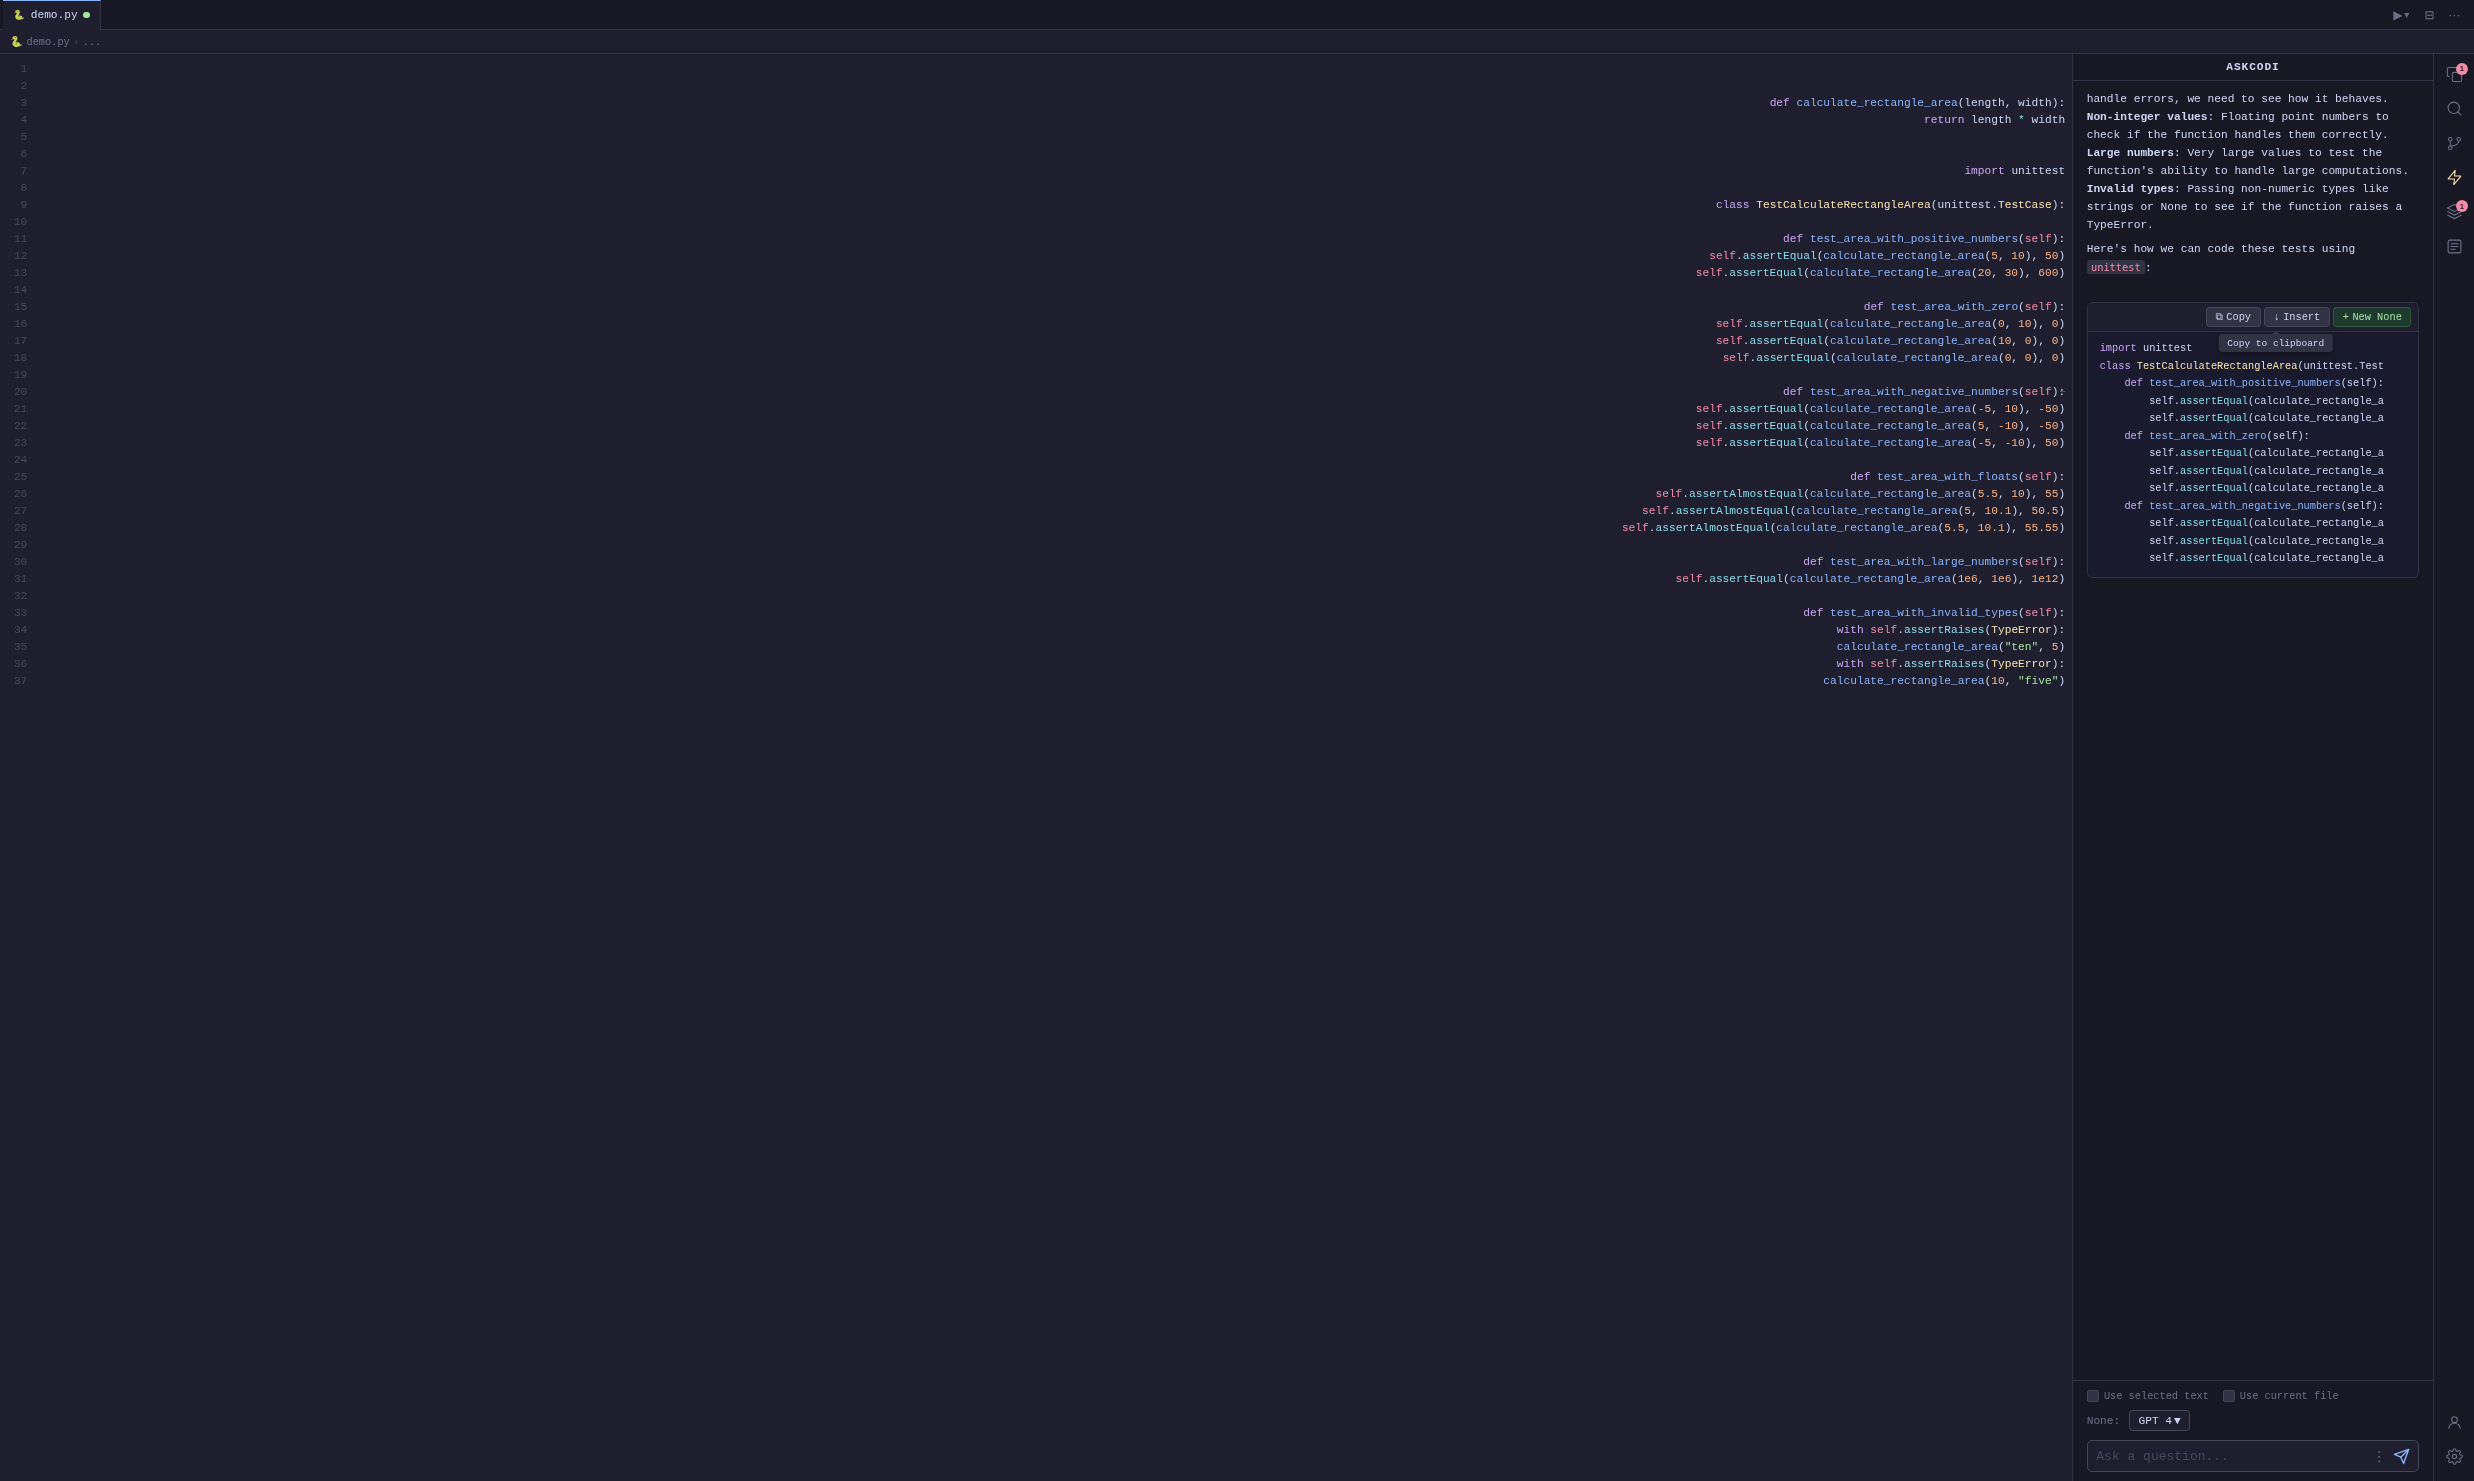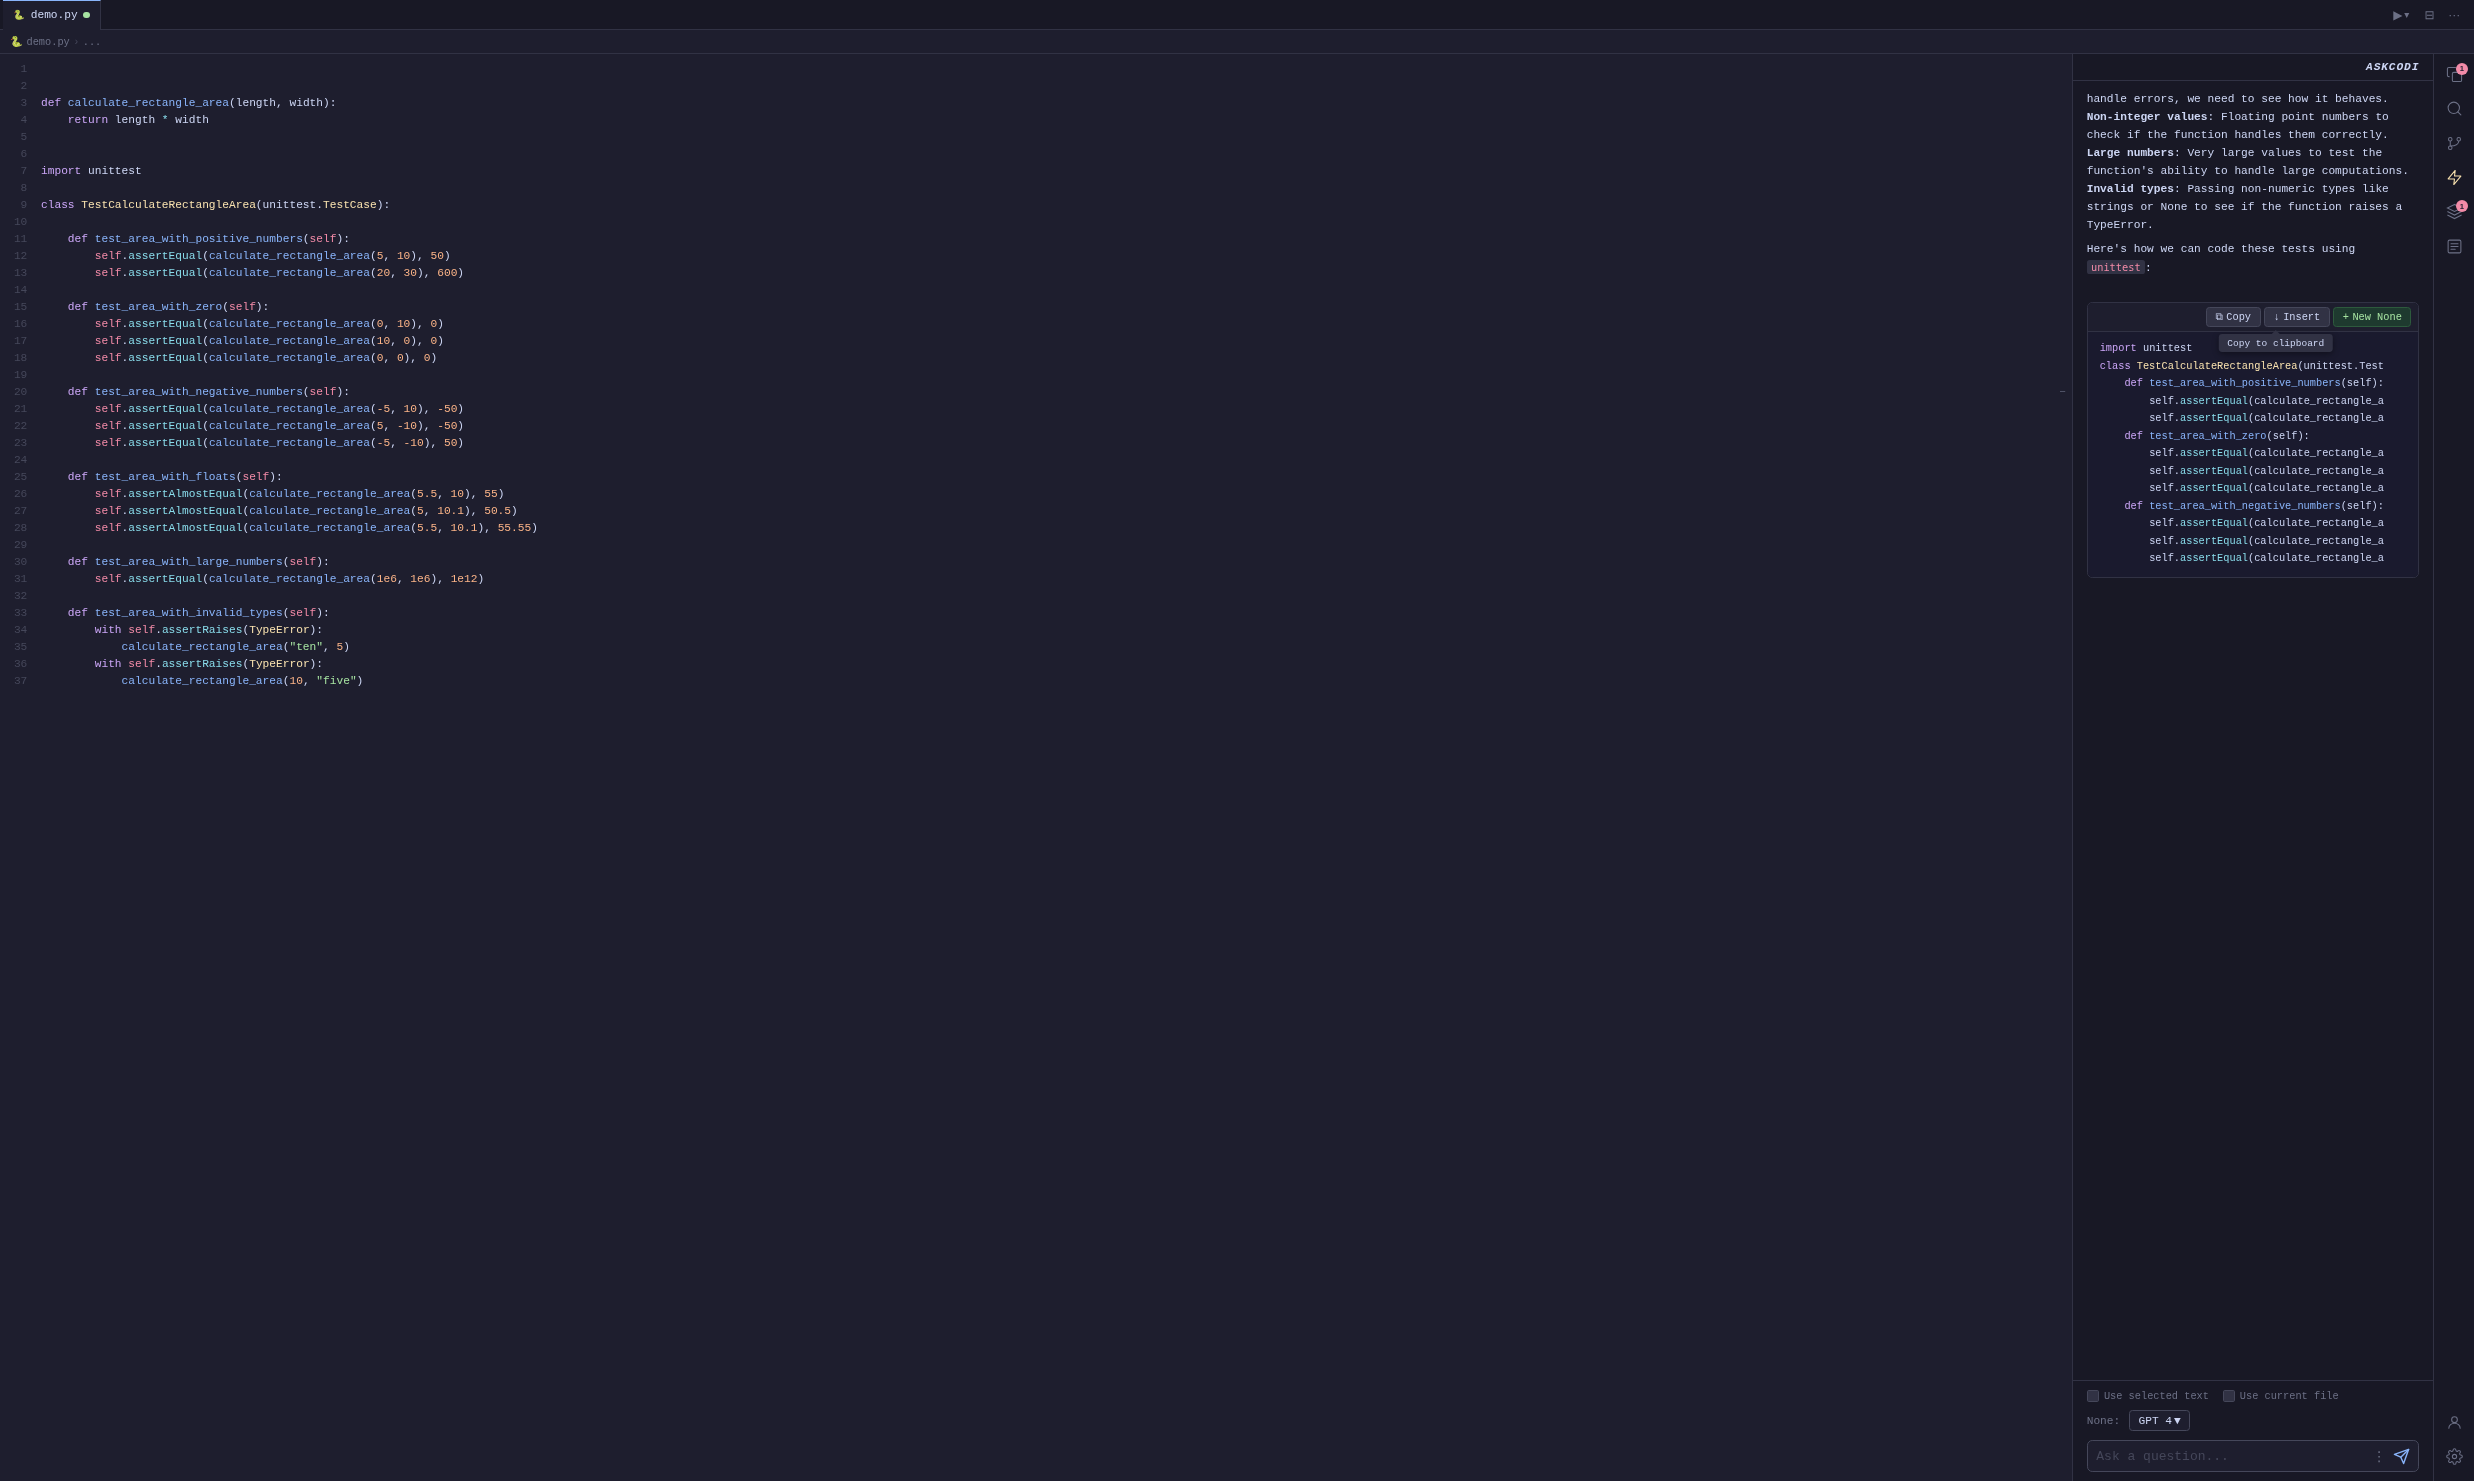--- a/index.html
+++ b/index.html
@@ -112,20 +112,21 @@
       padding-right: 13.7px;
       color: #45475a;
       user-select: none;
       font-size: 11.2px;
     }
     .line-content {
       flex: 1;
       padding-right: 6.9px;
       white-space: pre;
       font-size: 11.2px;
+      text-align: right;
     }
     .line-collapse {
       position: absolute;
       right: 6.9px;
       top: 0;
       color: #6c7086;
       font-size: 8.6px;
     }
 
     
@@ -147,25 +148,24 @@
       background: #181825;
       border-left: 0.9px solid #313244;
       display: flex;
       flex-direction: column;
       overflow: hidden;
     }
 
     .panel-header {
       display: flex;
       align-items: center;
-      justify-content: flex-end;
+      justify-content: center;
       padding: 6.9px 13.7px;
       border-bottom: 0.9px solid #313244;
       background: #181825;
-      font-style: italic;
     }
     .panel-title {
       font-size: 11.2px;
       font-weight: 700;
       color: #cdd6f4;
       letter-spacing: 0.08em;
     }
     .panel-header-icons {
       display: flex;
       gap: 6.9px;

